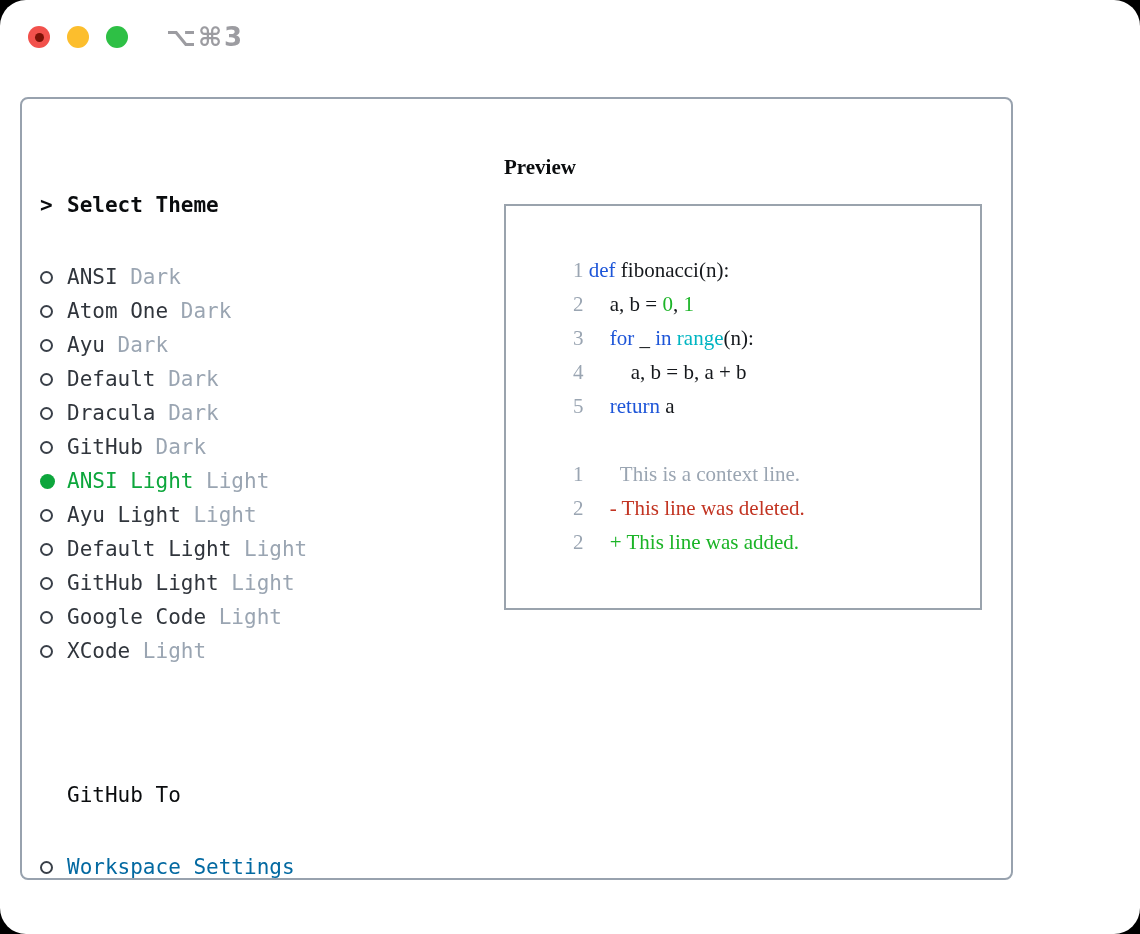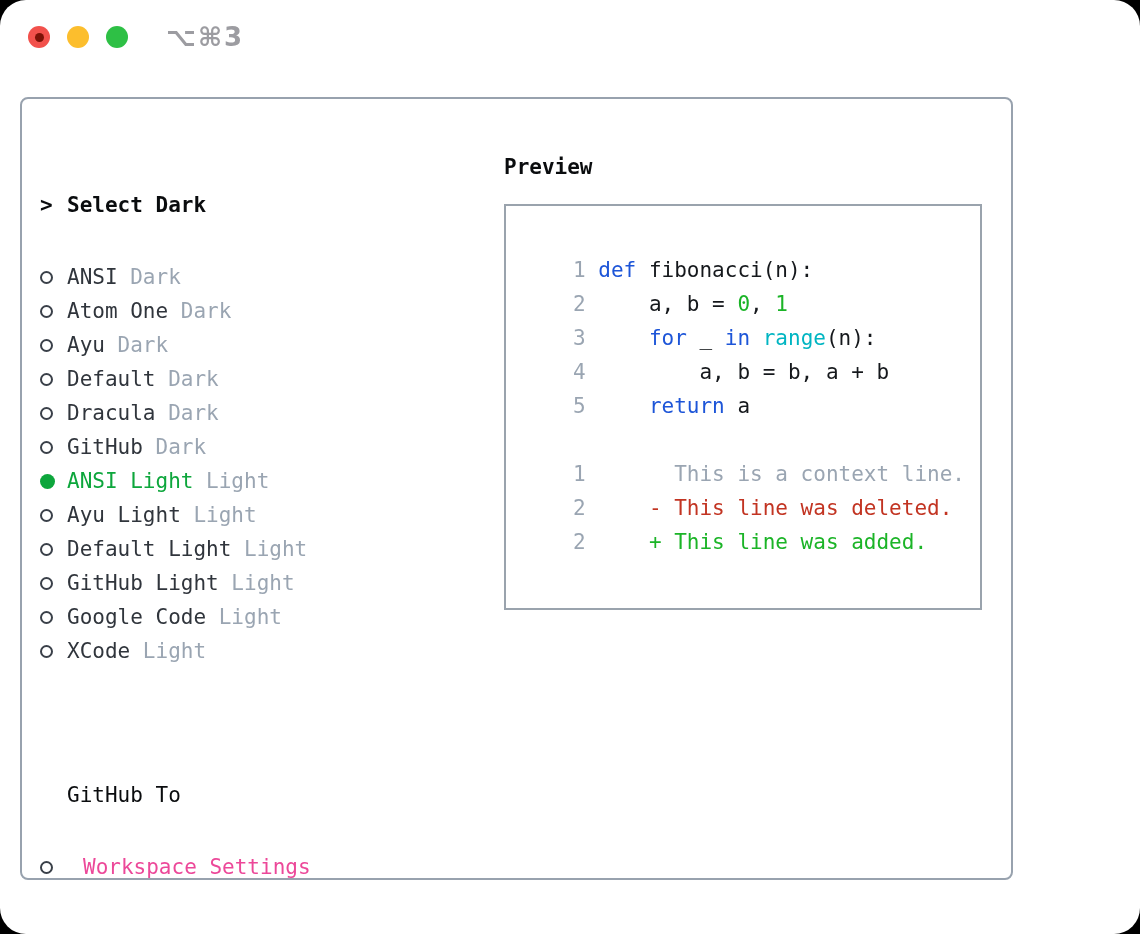--- a/index.html
+++ b/index.html
@@ -32,21 +32,21 @@
 
   .left-col { position:absolute; left:18px; top:51px; white-space:pre; }
   .row { display:flex; align-items:center; height:34px; font-size:21px; white-space:pre; }
   .bullet-cell { width:27px; display:flex; align-items:center; }
   .bullet { width:13px; height:13px; border-radius:50%; border:2px solid #3a4049; }
   .bullet.sel { border:none; width:15px; height:15px; }
   .prefix { width:27px; font-weight:bold; }
   .h-bold { font-weight:bold; }
   .spacer { height:34px; }
 
-  .right-col { position:absolute; left:482px; top:51px; }
+  .right-col { position:absolute; left:482px; top:51px;font-family:Liberation Serif, serif; }
   .preview-title { height:34px; display:flex; align-items:center; font-size:21px; font-weight:bold; }
   .preview-box {
     margin-top:20px; width:478px; height:406px;
     border:2px solid #9aa3ad; background:#fff;
   }
   .code { padding:47px 0 0 23px; font-size:21px; line-height:34px; white-space:pre; }
   .cl { min-height:34px;margin-left:44px; }
 </style>
 </head>
 <body>
@@ -59,28 +59,28 @@
       </div>
     <div class="light" style="background: rgb(252, 190, 45);"></div>
     <div class="light" style="background: rgb(46, 192, 69);"></div>
   </div>
   <div class="shortcut">⌥⌘3</div>
 
   <div class="panel">
 
     <div class="left-col">
       <div class="row" style="color: rgb(10, 12, 14);">
-        <span class="prefix">&gt;</span><span class="h-bold">Select Dark</span>
+        <span class="prefix">&gt;</span><span class="h-bold">Select Theme</span>
       </div>
       <div><div class="row"><span class="bullet-cell"><span class="bullet" style="border-color: rgb(58, 64, 73);"></span></span><span style="color: rgb(48, 53, 60);">ANSI</span><span style="color: rgb(154, 165, 178);"> Dark</span></div><div class="row"><span class="bullet-cell"><span class="bullet" style="border-color: rgb(58, 64, 73);"></span></span><span style="color: rgb(48, 53, 60);">Atom One</span><span style="color: rgb(154, 165, 178);"> Dark</span></div><div class="row"><span class="bullet-cell"><span class="bullet" style="border-color: rgb(58, 64, 73);"></span></span><span style="color: rgb(48, 53, 60);">Ayu</span><span style="color: rgb(154, 165, 178);"> Dark</span></div><div class="row"><span class="bullet-cell"><span class="bullet" style="border-color: rgb(58, 64, 73);"></span></span><span style="color: rgb(48, 53, 60);">Default</span><span style="color: rgb(154, 165, 178);"> Dark</span></div><div class="row"><span class="bullet-cell"><span class="bullet" style="border-color: rgb(58, 64, 73);"></span></span><span style="color: rgb(48, 53, 60);">Dracula</span><span style="color: rgb(154, 165, 178);"> Dark</span></div><div class="row"><span class="bullet-cell"><span class="bullet" style="border-color: rgb(58, 64, 73);"></span></span><span style="color: rgb(48, 53, 60);">GitHub</span><span style="color: rgb(154, 165, 178);"> Dark</span></div><div class="row"><span class="bullet-cell"><span class="bullet sel" style="background: rgb(13, 166, 60);"></span></span><span style="color: rgb(13, 166, 60);">ANSI Light</span><span style="color: rgb(154, 165, 178);"> Light</span></div><div class="row"><span class="bullet-cell"><span class="bullet" style="border-color: rgb(58, 64, 73);"></span></span><span style="color: rgb(48, 53, 60);">Ayu Light</span><span style="color: rgb(154, 165, 178);"> Light</span></div><div class="row"><span class="bullet-cell"><span class="bullet" style="border-color: rgb(58, 64, 73);"></span></span><span style="color: rgb(48, 53, 60);">Default Light</span><span style="color: rgb(154, 165, 178);"> Light</span></div><div class="row"><span class="bullet-cell"><span class="bullet" style="border-color: rgb(58, 64, 73);"></span></span><span style="color: rgb(48, 53, 60);">GitHub Light</span><span style="color: rgb(154, 165, 178);"> Light</span></div><div class="row"><span class="bullet-cell"><span class="bullet" style="border-color: rgb(58, 64, 73);"></span></span><span style="color: rgb(48, 53, 60);">Google Code</span><span style="color: rgb(154, 165, 178);"> Light</span></div><div class="row"><span class="bullet-cell"><span class="bullet" style="border-color: rgb(58, 64, 73);"></span></span><span style="color: rgb(48, 53, 60);">XCode</span><span style="color: rgb(154, 165, 178);"> Light</span></div></div>
       <div class="spacer"></div>
       <div class="row" style="color: rgb(10, 12, 14);">
         <span class="prefix"> </span><span>GitHub To</span>
       </div>
-      <div><div class="row"><span class="bullet-cell"><span class="bullet" style="border-color: rgb(58, 64, 73);"></span></span><span style="color: #ec4899; margin-left: 16px;">Workspace Settings</span></div></div>
+      <div><div class="row"><span class="bullet-cell"><span class="bullet" style="border-color: rgb(58, 64, 73);"></span></span><span style="color: #0369a1;">Workspace Settings</span></div></div>
       
     </div>
 
     <div class="right-col">
       <div class="preview-title" style="color: rgb(10, 12, 14);">Preview</div>
       <div class="preview-box">
         <div class="code"><div class="cl"><span style="color: rgb(154, 165, 178);">1</span> <span style="color: rgb(29, 85, 216);">def</span><span style="color: rgb(21, 24, 28);"> fibonacci(n):</span></div><div class="cl"><span style="color: rgb(154, 165, 178);">2</span> <span style="color: rgb(21, 24, 28);">    a, b = </span><span style="color: rgb(27, 180, 39);">0</span><span style="color: rgb(21, 24, 28);">, </span><span style="color: rgb(27, 180, 39);">1</span></div><div class="cl"><span style="color: rgb(154, 165, 178);">3</span> <span style="color: rgb(21, 24, 28);">    </span><span style="color: rgb(29, 85, 216);">for</span><span style="color: rgb(21, 24, 28);"> _ </span><span style="color: rgb(29, 85, 216);">in</span><span style="color: rgb(21, 24, 28);"> </span><span style="color: rgb(0, 181, 194);">range</span><span style="color: rgb(21, 24, 28);">(n):</span></div><div class="cl"><span style="color: rgb(154, 165, 178);">4</span> <span style="color: rgb(21, 24, 28);">        a, b = b, a + b</span></div><div class="cl"><span style="color: rgb(154, 165, 178);">5</span> <span style="color: rgb(21, 24, 28);">    </span><span style="color: rgb(29, 85, 216);">return</span><span style="color: rgb(21, 24, 28);"> a</span></div><div class="cl"></div><div class="cl"><span style="color: rgb(154, 165, 178);">1</span> <span style="color: rgb(154, 165, 178);">      This is a context line.</span></div><div class="cl"><span style="color: rgb(154, 165, 178);">2</span> <span style="color: rgb(194, 52, 34);">    - This line was deleted.</span></div><div class="cl"><span style="color: rgb(154, 165, 178);">2</span> <span style="color: rgb(27, 180, 39);">    + This line was added.</span></div></div>
       </div>
     </div>
 

